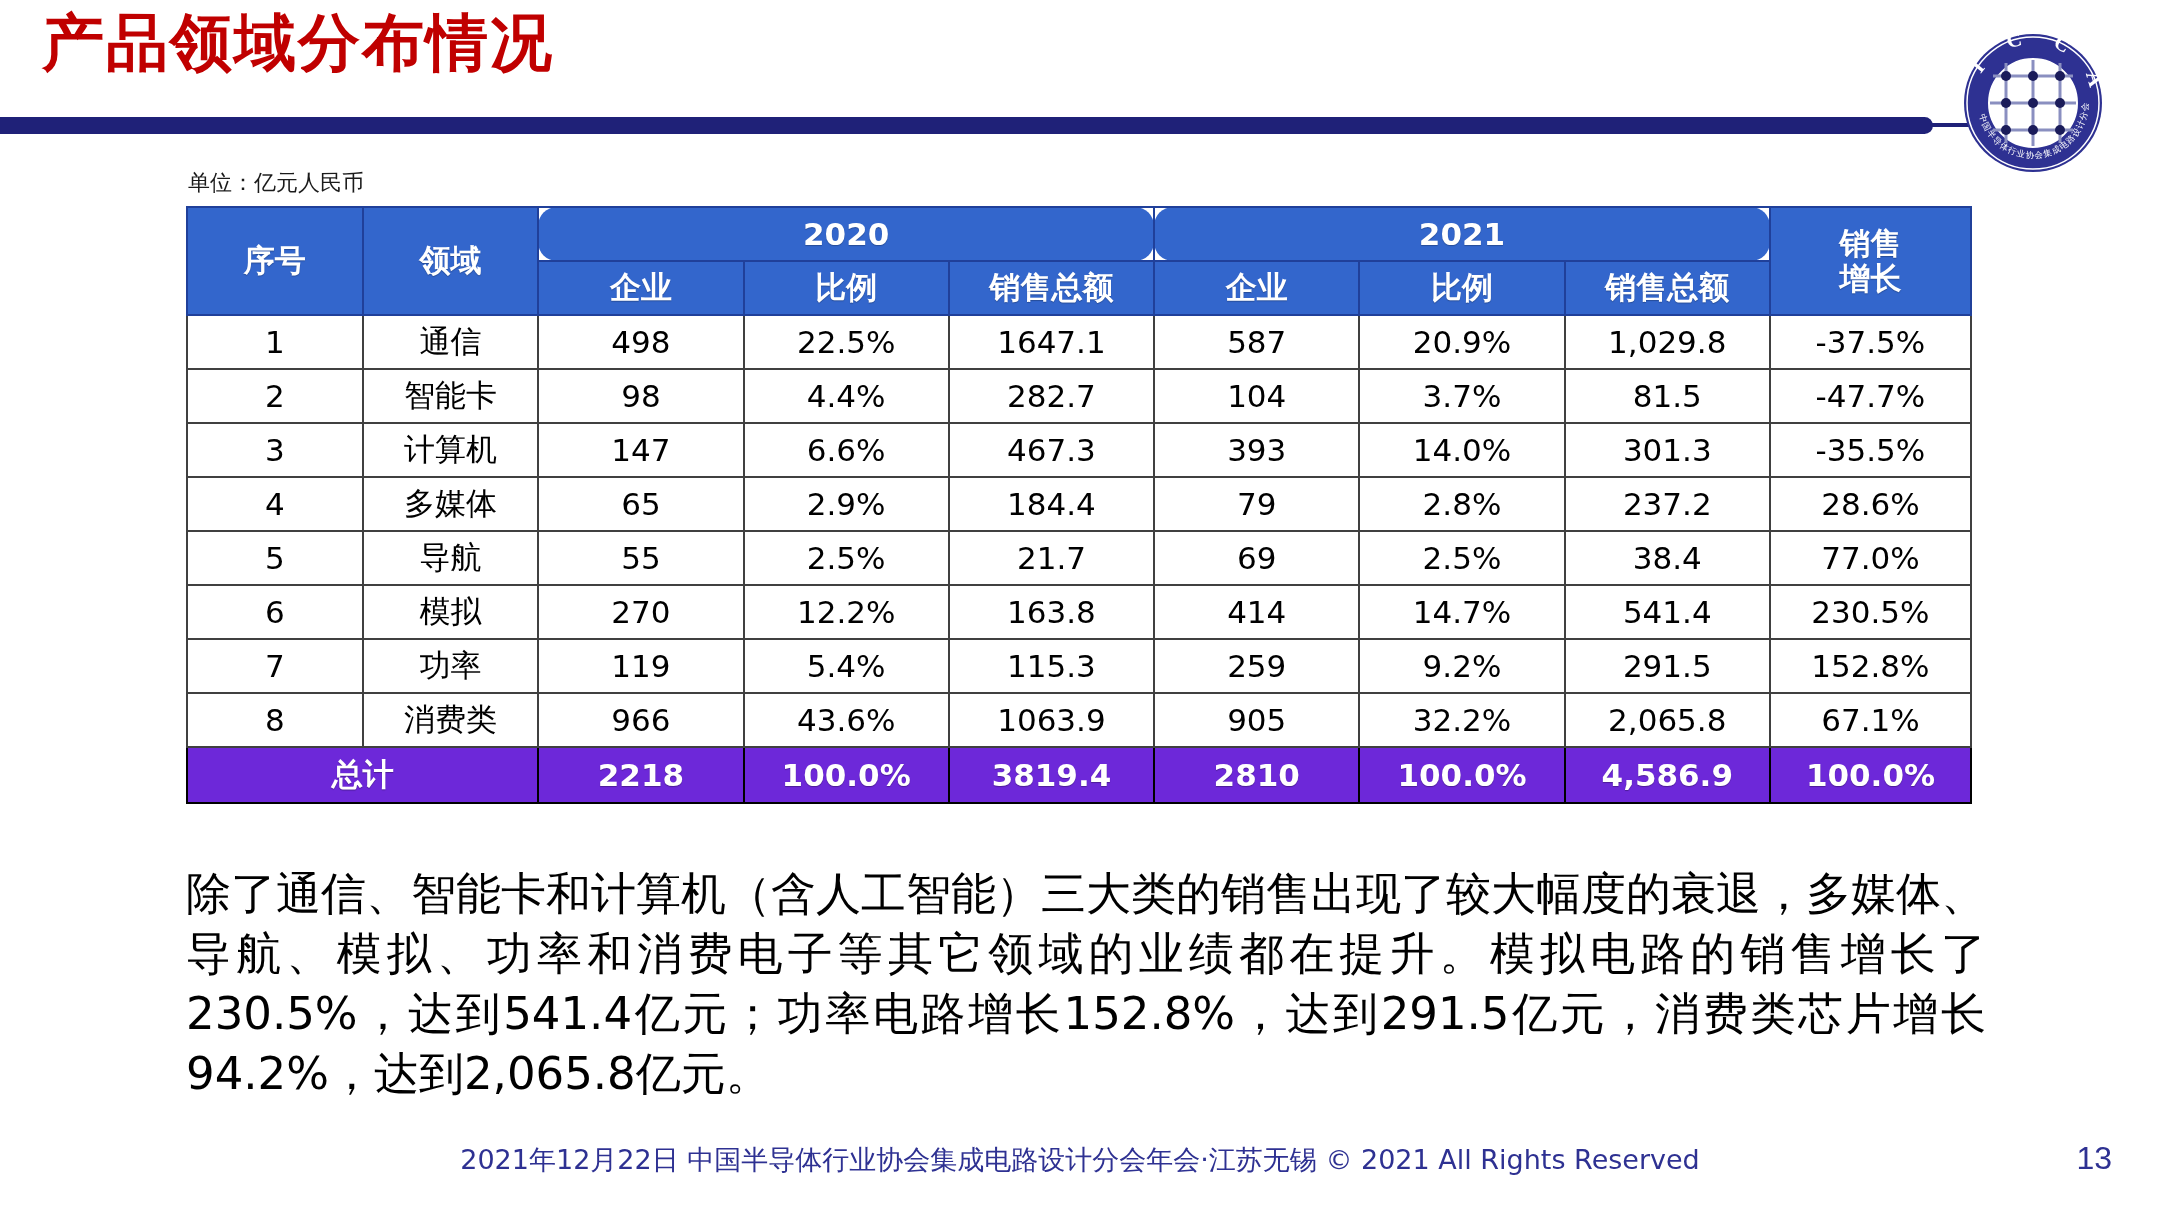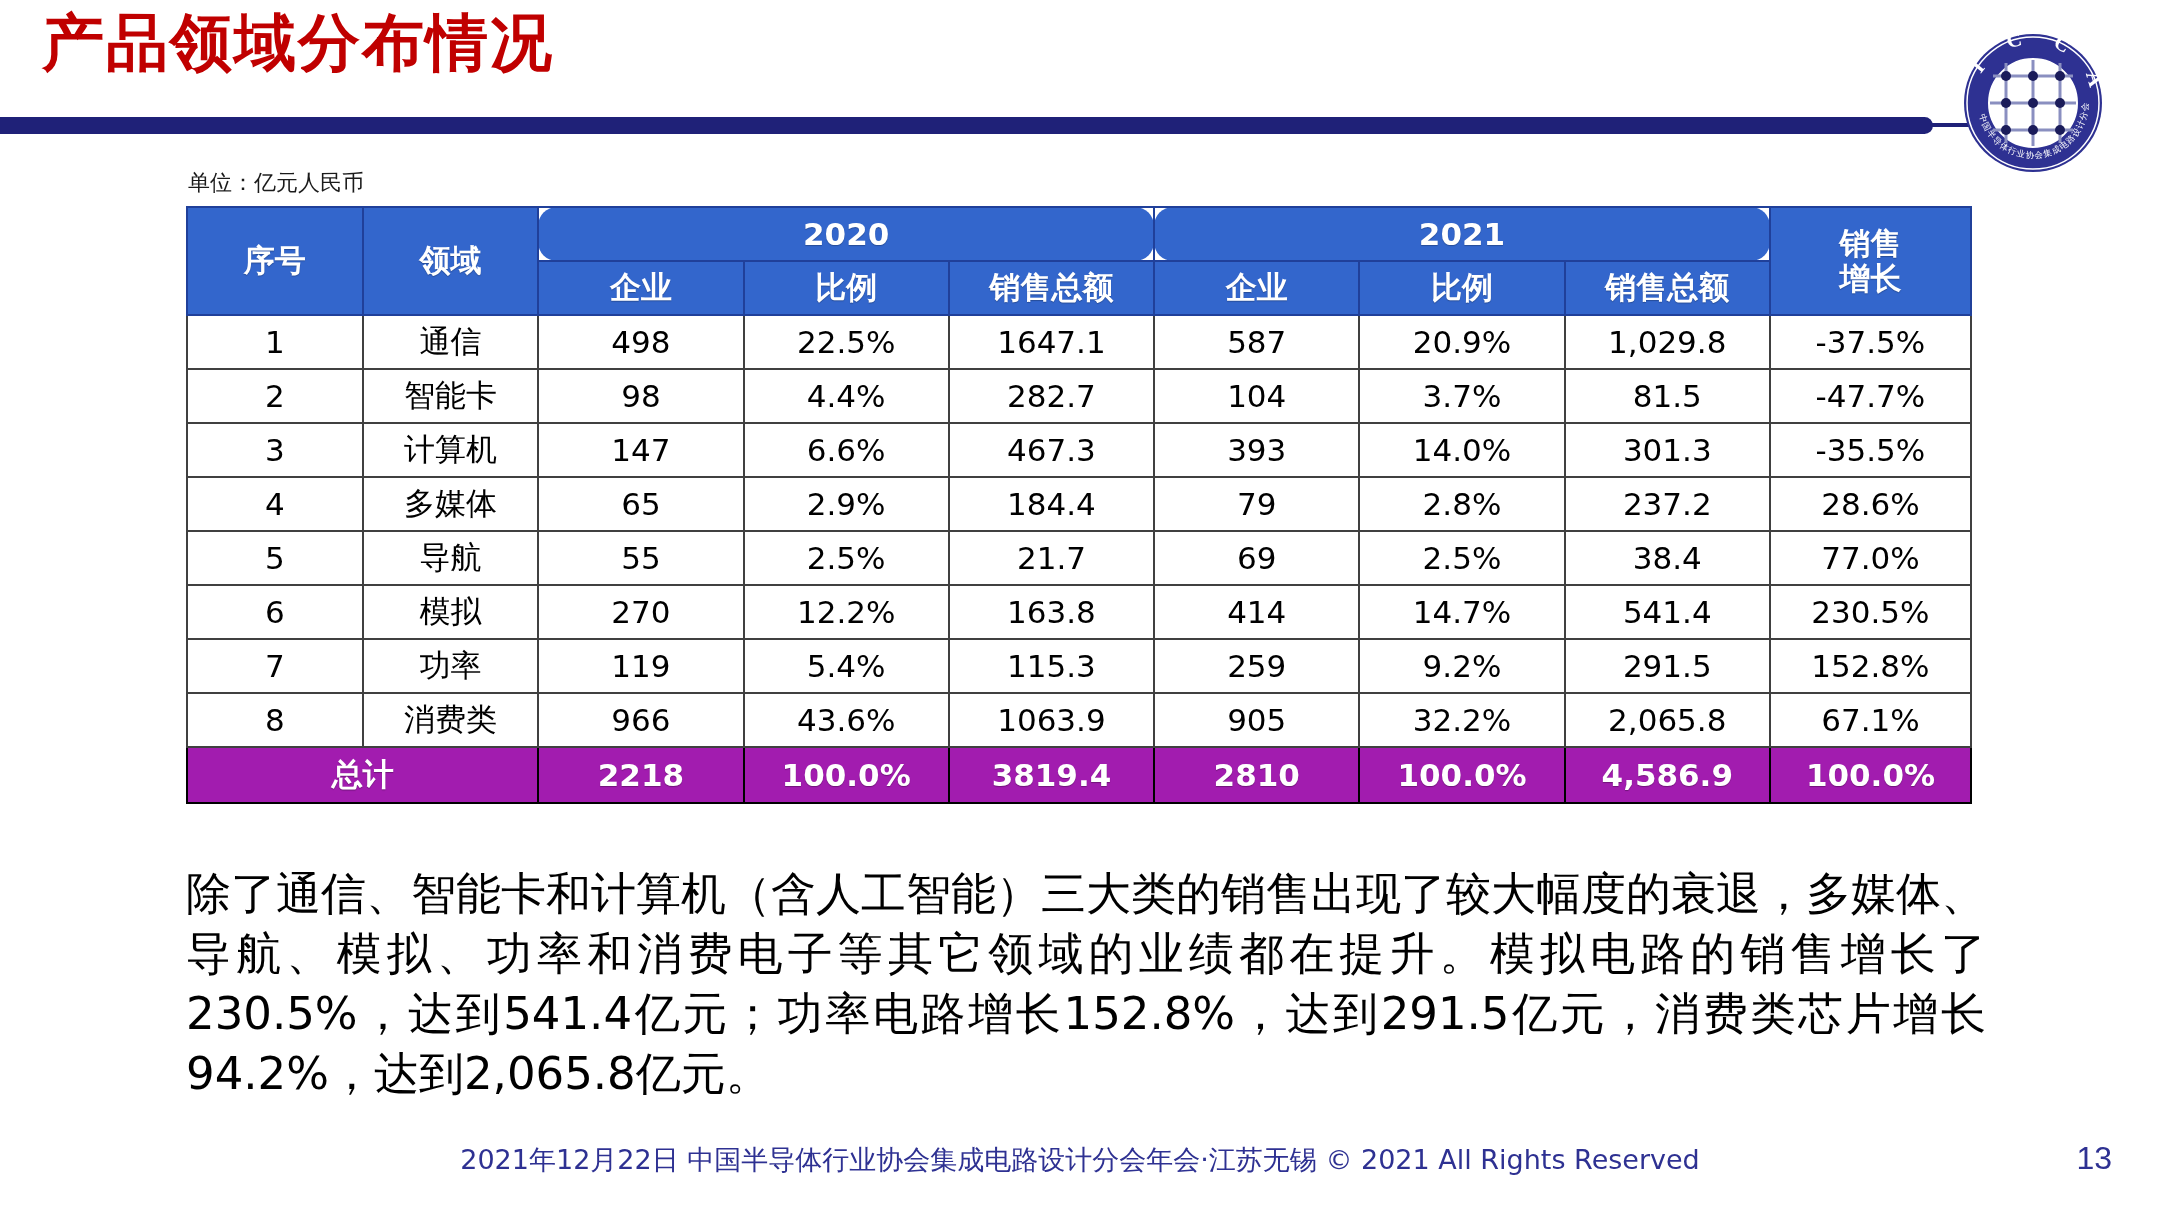--- a/index.html
+++ b/index.html
@@ -105,21 +105,21 @@
   }
   table.data thead th.hdr-tall { height: 106px; }
   table.data thead th.hdr-yr   { height: 52px; border-radius: 19px; }
   .hdr-two-line { line-height: 1.12; }
 
   tbody td.num { font-size: 31px; }
   tbody td.idx { font-size: 31px; }
   tbody td.dom { font-size: 31px; }
 
   tr.total-row td {
-    background: #a21caf;
+    background: #6d28d9;
     color: #ffffff;
     font-weight: bold;
     font-size: 31px;
     height: 54px;
     border-color: #000000;
     text-shadow: 0 1px 1px rgba(0,0,0,0.3);
   }
 
   
   .body-text {

